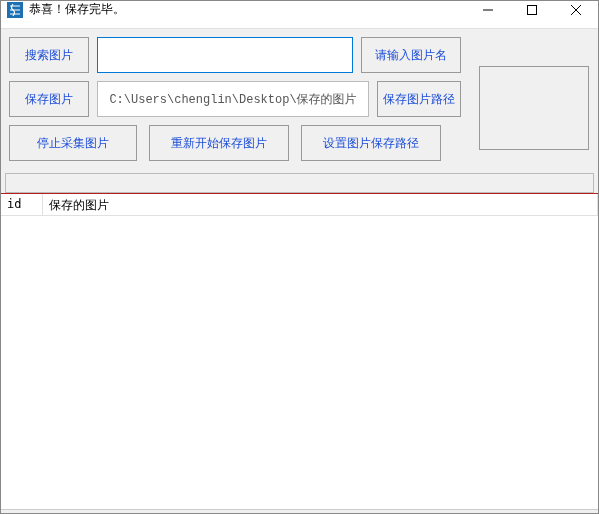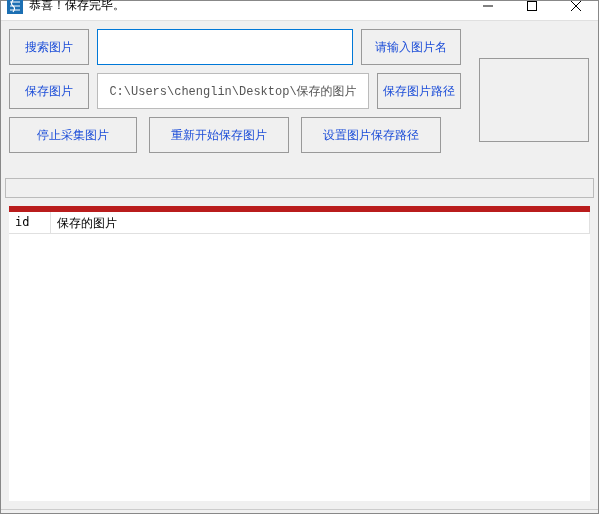--- a/index.html
+++ b/index.html
@@ -13,21 +13,21 @@
 }
 .window {
   width: 599px;
   height: 514px;
   border: 1px solid #888;
   background: #f0f0f0;
   display: flex;
   flex-direction: column;
 }
 .titlebar {
-  height: 20px;
+  height: 28px;
   background: #fff;
   display: flex;
   align-items: center;
   padding: 0 0 10px 6px;
   border-bottom: 1px solid #e0e0e0;
 }
 .titlebar .app-icon {
   width: 16px;
   height: 16px;
   margin-right: 6px;
@@ -120,24 +120,24 @@
 }
 .divider-band {
   height: 20px;
   background: #f0f0f0;
   border: 1px solid #bbb;
   margin: 0 4px 0 4px;
 }
 .table-area {
   flex: 1;
   background: #fff;
-  border-top: 6px solid #b91c1c;
+  border-top: 1px solid #b91c1c;
   display: flex;
   flex-direction: column;
-  margin: 8px;
+  margin: 0;
 }
 .table-header {
   display: flex;
   height: 22px;
   background: #fff;
   border-bottom: 1px solid #e0e0e0;
 }
 .th {
   border-right: 1px solid #e0e0e0;
   padding: 3px 6px;
@@ -204,21 +204,21 @@
       </div>
 
       <div class="row">
         <div class="row2-left">
           <button class="btn" style="width:80px">保存图片</button>
           <input class="input readonly" style="flex: 1 1 0%;" readonly="" value="C:\Users\chenglin\Desktop\保存的图片">
           <button class="btn" style="width:84px">保存图片路径</button>
         </div>
       </div>
 
-      <div class="row row3" style="margin-bottom:17px">
+      <div class="row row3" style="margin-bottom:4px">
         <button class="btn" style="width:128px">停止采集图片</button>
         <button class="btn" style="width:140px">重新开始保存图片</button>
         <button class="btn" style="width:140px">设置图片保存路径</button>
       </div>
 
     </div>
 
     <div class="preview-box"></div>
   </div>
 

